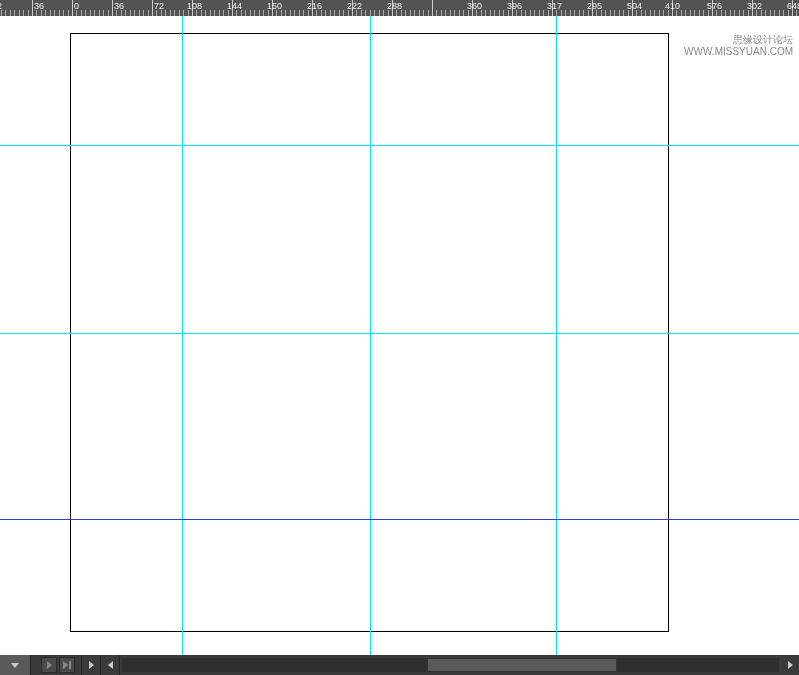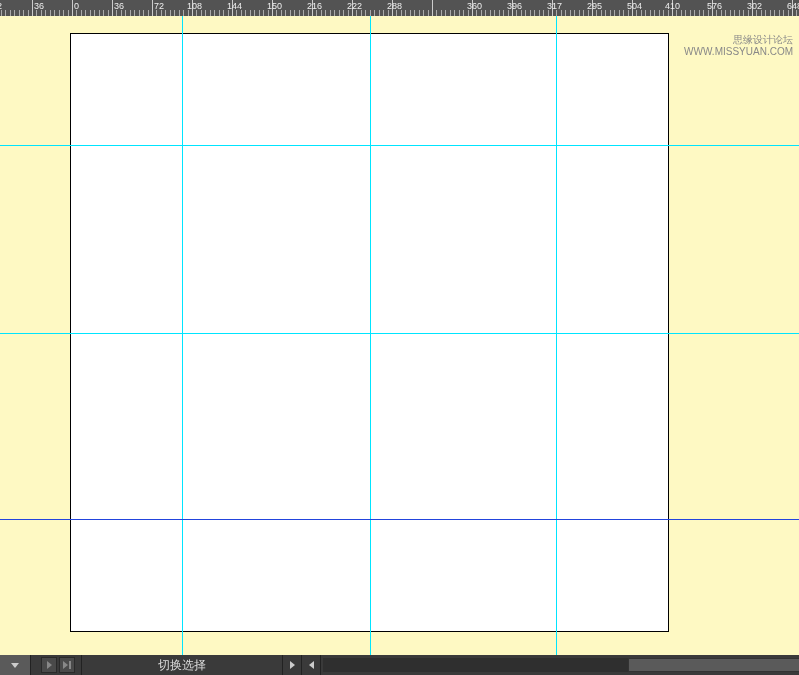--- a/index.html
+++ b/index.html
@@ -1,20 +1,20 @@
 <!DOCTYPE html>
 <html><head>
 <meta charset="utf-8">
 <style>
   html, body { margin: 0; padding: 0; width: 799px; height: 675px; background: #535353; font-family: Arial, sans-serif; overflow: hidden; }
   .ruler-top { position: absolute; top: 0; left: 0; width: 799px; height: 16px; background: #535353; color: #ddd; font-size: 10px; }
   .ruler-top .tick-major { position: absolute; top: 0; height: 16px; border-left: 1px solid #ccc; }
   .ruler-top .tick-minor { position: absolute; top: 10px; height: 6px; border-left: 1px solid #aaa; }
   .ruler-top .tick-label { position: absolute; top: 1px; font-size: 9px; color: #eee; }
-  .canvas-area { position: absolute; top: 16px; left: 0; right: 0; bottom: 20px; background: #fef9c3; }
+  .canvas-area { position: absolute; top: 16px; left: 0; right: 0; bottom: 20px; background: #ffffff; }
   .artboard { position: absolute; background: #fff; border: 1px solid #000; }
   .guide { position: absolute; background: #00e5ff; }
   .guide-h { height: 1px; left: 0; right: 0; }
   .guide-v { width: 1px; top: 0; bottom: 0; }
   .guide-selected { background: #2244dd; }
   .watermark { position: absolute; top: 18px; right: 6px; color: #888; font-size: 10px; text-align: right; line-height: 12px; }
   .status-bar { position: absolute; bottom: 0; left: 0; width: 799px; height: 20px; background: #3a3a3a; display: flex; align-items: center; color: #ccc; font-size: 11px; }
   .sb-seg { height: 20px; border-right: 1px solid #222; display: flex; align-items: center; justify-content: center; }
   .sb-btn { width: 14px; height: 14px; margin: 0 1px; background: #4a4a4a; border: 1px solid #2a2a2a; display: flex; align-items: center; justify-content: center; color: #888; font-size: 8px; }
   .sb-text { padding: 0 10px; color: #ddd; font-size: 12px; }
@@ -253,23 +253,20 @@
   </div>
   <div class="sb-seg" style="width:46px;padding-left:4px;">
     <div class="sb-btn">
         <div class="sb-play"></div>
       </div>
     <div class="sb-btn">
         <div class="sb-play"></div>
         <div style="width:2px;height:8px;background:currentColor;margin-left:1px;"></div>
       </div>
   </div>
-  <div class="sb-seg" style="width:200px;">
-    <span class="sb-text">切换选择</span>
-  </div>
   <div class="sb-seg" style="width:18px;">
     <div class="sb-play active" style="color:#ccc;"></div>
   </div>
   <div class="sb-seg" style="width:18px;">
     <div class="sb-play-l" style="color:#ccc;"></div>
   </div>
   <div class="sb-scroll-track">
     <div class="sb-scroll-thumb" id="scroll-thumb" style="left: 305px; width: 190px;"></div>
   </div>
   <div class="sb-seg" style="width:18px;border-right:none;">

